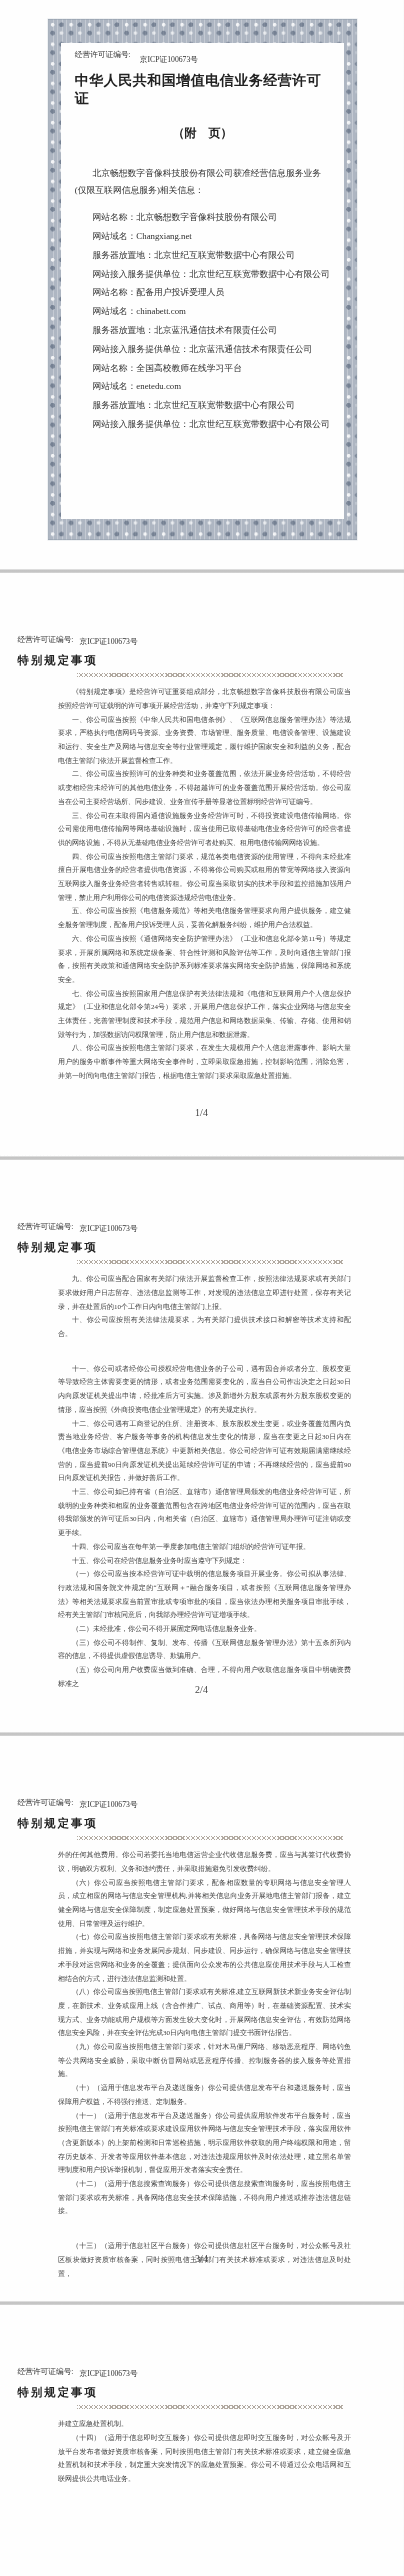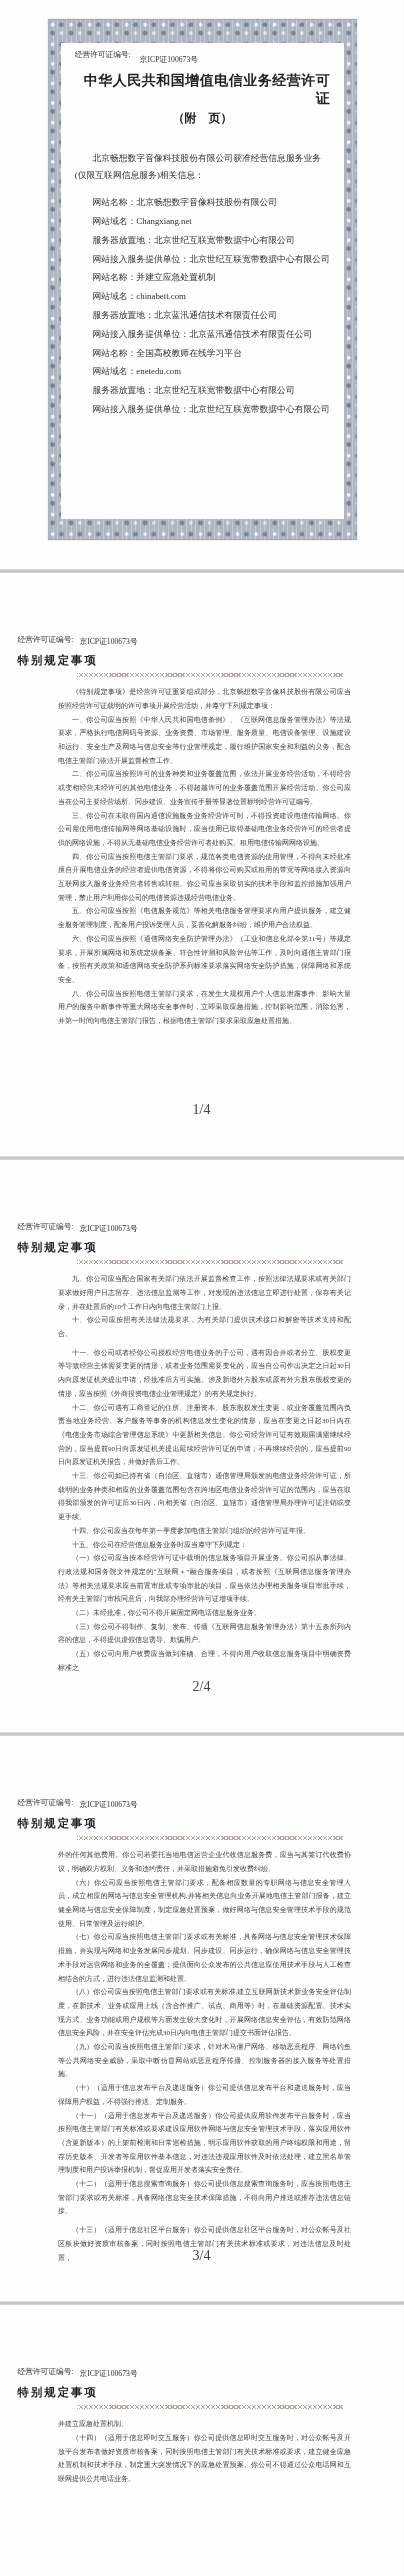--- a/index.html
+++ b/index.html
@@ -25,22 +25,22 @@
       repeating-linear-gradient(90deg, rgba(255,255,255,0.28) 0 1px, rgba(0,0,0,0) 1px 4.6px);
     background-size:18.5px 19.6px,18.5px 19.6px,18.5px 19.6px,18.5px 19.6px,auto;
     box-shadow:inset 0 0 0 0.5px #8e99a8, 0 0 0 0.5px #dfe3e8;
   }
   .cert-inner{
     position:absolute;top:24px;left:13.4px;right:13.4px;bottom:20.6px;
     background:#fefefe;padding:7.2px 13.4px 0 13.4px;
   }
   .cert-license{font-size:7.7px;color:#2e2e2e;white-space:nowrap;}
   .cert-license .num{display:inline-block;transform:translate(7.2px,5.2px);}
-  .cert-title{font-size:14px;font-weight:700;text-align:right;margin-top:12.4px;color:#222;letter-spacing:0.5px;}
-  .cert-subtitle{font-size:12px;font-weight:700;text-align:center;margin-top:2px;color:#222;}
+  .cert-title{font-size:14px;font-weight:700;text-align:left;margin-top:12.4px;color:#222;letter-spacing:0.5px;}
+  .cert-subtitle{font-size:12px;font-weight:700;text-align:center;margin-top:17px;color:#222;}
   .cert-intro{font-size:8.8px;line-height:1.95;text-indent:2em;margin-top:23px;color:#2e2e2e;}
   .entries{margin-top:4.1px;}
   .entry{font-size:8.8px;line-height:2.14;text-indent:2em;color:#2e2e2e;}
 
   
   .divider{
     position:absolute;left:0;width:405px;height:4.1px;
     background:linear-gradient(180deg,#e9e9e9,#bdbdbd 45%,#d7d7d7);
   }
   .d1{top:569px;} .d2{top:1156px;} .d3{top:1732px;} .d4{top:2301px;}
@@ -55,22 +55,22 @@
     background-image:
       repeating-linear-gradient(135deg,#998f82 0 1px,rgba(0,0,0,0) 1px 3.6px),
       repeating-linear-gradient(45deg,#998f82 0 1px,rgba(0,0,0,0) 1px 3.6px);
   }
   .t-body{margin:9.3px 52px 0 58px;}
   .t-body p{
     font-size:7px;line-height:13.7px;margin:0;text-indent:2em;
     text-align:justify;color:#3d3d3d;
   }
   .t-body p.noindent{text-indent:0;}
-  .t-body p.gap{margin-top:5px;}
-  .t-footer{position:absolute;left:0;right:0;bottom:37px;text-align:center;font-size:14px;color:#444;}
+  .t-body p.gap{margin-top:21px;}
+  .t-footer{position:absolute;left:0;right:0;bottom:37px;text-align:center;font-size:10px;color:#444;}
   .tp1{top:573px;height:582px;} .tp2{top:1160px;height:572px;}
   .tp3{top:1736px;height:565px;} .tp4{top:2305px;height:568px;}
 </style>
 </head>
 <body class="scan-texture">
 
 <section class="sheet sheet-cert scan-texture">
   <div class="cert-frame">
     <div class="cert-inner">
       <div class="cert-license">
@@ -78,21 +78,21 @@
         <span class="num">京ICP证100673号</span>
       </div>
       <div class="cert-title">中华人民共和国增值电信业务经营许可证</div>
       <div class="cert-subtitle">（附　页）</div>
       <p class="cert-intro">北京畅想数字音像科技股份有限公司获准经营信息服务业务(仅限互联网信息服务)相关信息：</p>
       <div class="entries" id="entries">
           <div class="entry"><span>网站名称：</span><span>北京畅想数字音像科技股份有限公司</span></div>
           <div class="entry"><span>网站域名：</span><span>Changxiang.net</span></div>
           <div class="entry"><span>服务器放置地：</span><span>北京世纪互联宽带数据中心有限公司</span></div>
           <div class="entry"><span>网站接入服务提供单位：</span><span>北京世纪互联宽带数据中心有限公司</span></div>
-          <div class="entry"><span>网站名称：</span><span>并建立应急处置机制</span></div>
+          <div class="entry"><span>网站名称：</span><span>配备用户投诉受理人员</span></div>
           <div class="entry"><span>网站域名：</span><span>chinabett.com</span></div>
           <div class="entry"><span>服务器放置地：</span><span>北京蓝汛通信技术有限责任公司</span></div>
           <div class="entry"><span>网站接入服务提供单位：</span><span>北京蓝汛通信技术有限责任公司</span></div>
           <div class="entry"><span>网站名称：</span><span>全国高校教师在线学习平台</span></div>
           <div class="entry"><span>网站域名：</span><span>enetedu.com</span></div>
           <div class="entry"><span>服务器放置地：</span><span>北京世纪互联宽带数据中心有限公司</span></div>
           <div class="entry"><span>网站接入服务提供单位：</span><span>北京世纪互联宽带数据中心有限公司</span></div>
         </div>
     </div>
   </div>
@@ -113,20 +113,21 @@
     <div class="zigzag"></div>
   </div>
   <div class="t-body">
       <p>《特别规定事项》是经营许可证重要组成部分，北京畅想数字音像科技股份有限公司应当按照经营许可证载明的许可事项开展经营活动，并遵守下列规定事项：</p>
       <p>一、你公司应当按照《中华人民共和国电信条例》、《互联网信息服务管理办法》等法规要求，严格执行电信网码号资源、业务资费、市场管理、服务质量、电信设备管理、设施建设和运行、安全生产及网络与信息安全等行业管理规定，履行维护国家安全和利益的义务，配合电信主管部门依法开展监督检查工作。</p>
       <p>二、你公司应当按照许可的业务种类和业务覆盖范围，依法开展业务经营活动，不得经营或变相经营未经许可的其他电信业务，不得超越许可的业务覆盖范围开展经营活动。你公司应当在公司主要经营场所、同步建设、业务宣传手册等显著位置标明经营许可证编号。</p>
       <p>三、你公司在未取得国内通信设施服务业务经营许可时，不得投资建设电信传输网络。你公司需使用电信传输网等网络基础设施时，应当使用已取得基础电信业务经营许可的经营者提供的网络设施，不得从无基础电信业务经营许可者处购买、租用电信传输网网络设施。</p>
       <p>四、你公司应当按照电信主管部门要求，规范各类电信资源的使用管理，不得向未经批准擅自开展电信业务的经营者提供电信资源，不得将你公司购买或租用的带宽等网络接入资源向互联网接入服务业务经营者转售或转租。你公司应当采取切实的技术手段和监控措施加强用户管理，禁止用户利用你公司的电信资源违规经营电信业务。</p>
       <p>五、你公司应当按照《电信服务规范》等相关电信服务管理要求向用户提供服务，建立健全服务管理制度，配备用户投诉受理人员，妥善化解服务纠纷，维护用户合法权益。</p>
       <p>六、你公司应当按照《通信网络安全防护管理办法》（工业和信息化部令第11号）等规定要求，开展所属网络和系统定级备案、符合性评测和风险评估等工作，及时向通信主管部门报备，按照有关政策和通信网络安全防护系列标准要求落实网络安全防护措施，保障网络和系统安全。</p>
+      <p>七、你公司应当按照国家用户信息保护有关法律法规和《电信和互联网用户个人信息保护规定》（工业和信息化部令第24号）要求，开展用户信息保护工作，落实企业网络与信息安全主体责任，完善管理制度和技术手段，规范用户信息和网络数据采集、传输、存储、使用和销毁等行为，加强数据访问权限管理，防止用户信息和数据泄露。</p>
       <p>八、你公司应当按照电信主管部门要求，在发生大规模用户个人信息泄露事件、影响大量用户的服务中断事件等重大网络安全事件时，立即采取应急措施，控制影响范围，消除危害，并第一时间向电信主管部门报告，根据电信主管部门要求采取应急处置措施。</p>
     </div>
   <div class="t-footer">1/4</div>
 </section>
 
 <section class="sheet tsheet tp2 scan-texture">
   <div class="t-header">
     <div class="t-license">
       <span>经营许可证编号:</span>
       <span class="num">京ICP证100673号</span>

